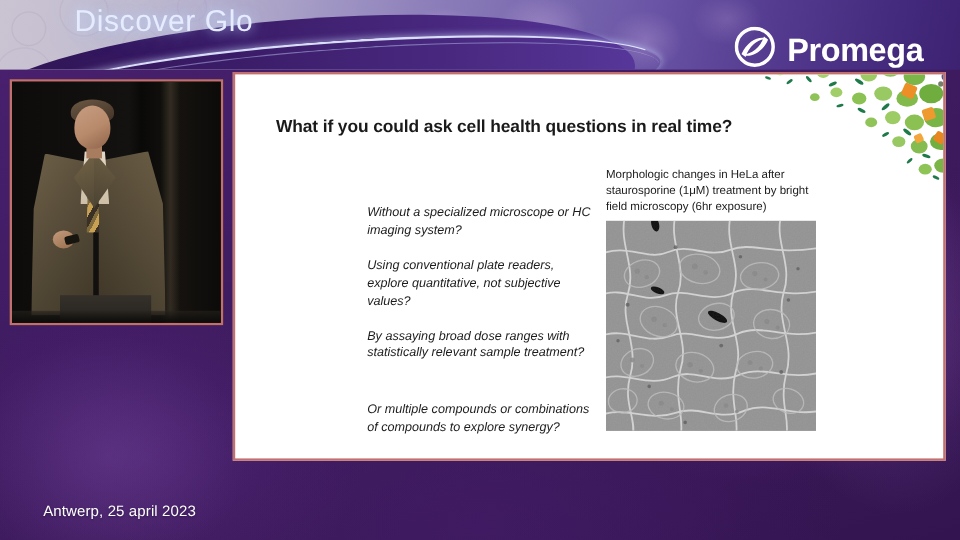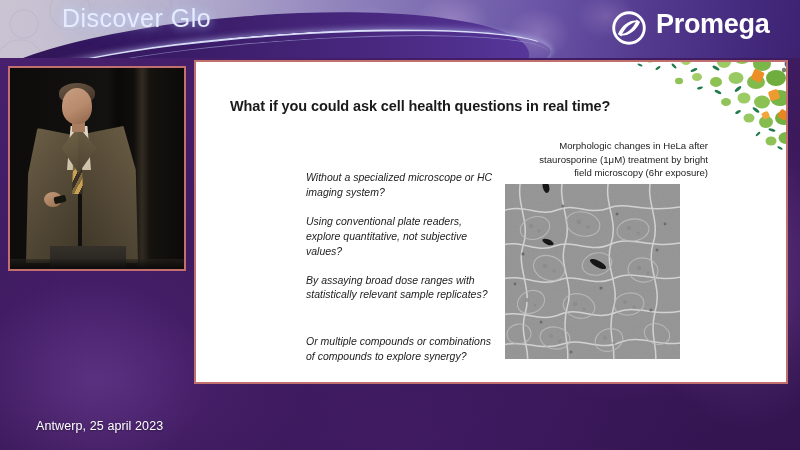--- a/index.html
+++ b/index.html
@@ -114,23 +114,23 @@
     font-weight: 400;
     letter-spacing: 0.5px;
     color: #e6ecff;
     text-shadow: 0 0 10px rgba(200,220,255,0.85), 0 0 22px rgba(150,180,255,0.5);
     white-space: nowrap;
   }
 
   
   .promega {
     position: absolute;
-    left: 612px; top: 11px;
+    left: 612px; top: 22px;
     display: flex;
-    align-items: flex-start;
+    align-items: flex-end;
     gap: 10px;
   }
   .promega-mark { width: 34px; height: 34px; display: block; }
   .promega-word {
     font-size: 27px;
     font-weight: bold;
     color: #ffffff;
     letter-spacing: -0.3px;
     line-height: 1;
   }
@@ -282,26 +282,25 @@
     font-size: 10.5px;
     line-height: 1.42;
     color: #1c1c1c;
     font-style: italic;
   }
   .qcol p { margin: 0 0 14px 0; }
   .qcol p:last-child { margin-bottom: 0; margin-top: 32px; }
 
   .caption {
     position: absolute;
-    left: 327px; top: 77px;
+    left: 309px; top: 77px;
     width: 185px;
     font-size: 9.6px;
     line-height: 1.42;
     color: #1c1c1c;
-    text-align: right;
   }
   .micro {
     position: absolute;
     left: 309px; top: 122px;
     width: 175px; height: 175px;
     overflow: hidden;
     background: #8f8f8f;
   }
   .micro svg { display: block; }
 
@@ -425,21 +424,21 @@
           </g>
         </g>
       </svg>
     </div>
 
     <div class="slide-title">What if you could ask cell health questions in real time?</div>
 
     <div class="qcol">
       <p>Without a specialized microscope or HC imaging system?</p>
       <p>Using conventional plate readers, explore quantitative, not subjective values?</p>
-      <p>By assaying broad dose ranges with statistically relevant sample replicates?</p>
+      <p>By assaying broad dose ranges with statistically relevant sample treatment?</p>
       <p>Or multiple compounds or combinations of compounds to explore synergy?</p>
     </div>
 
     <div class="caption">Morphologic changes in HeLa after staurosporine (1μM) treatment by bright field microscopy (6hr exposure)</div>
 
     <div class="micro">
       <svg width="175" height="175" viewBox="0 0 175 175">
         <defs>
           <filter id="grain">
             <feTurbulence type="fractalNoise" baseFrequency="0.85" numOctaves="3" result="n"></feTurbulence>

